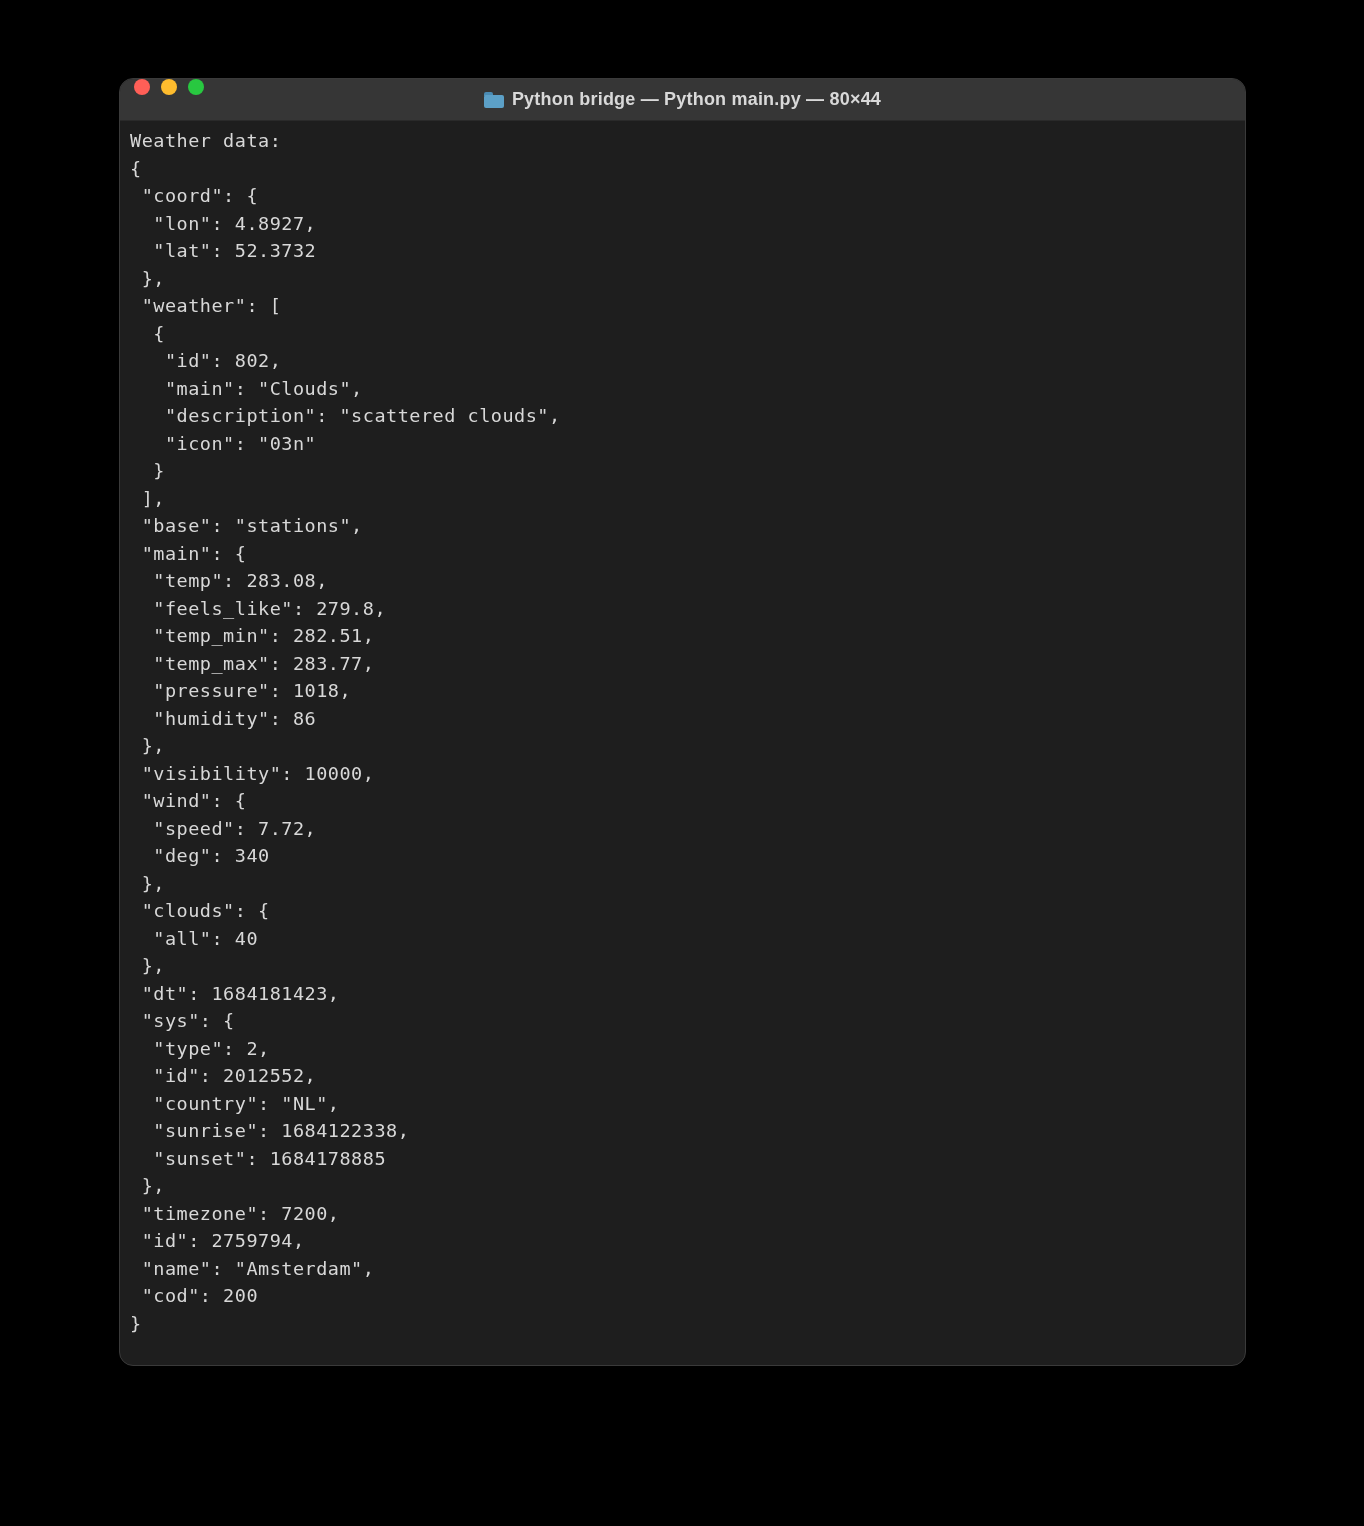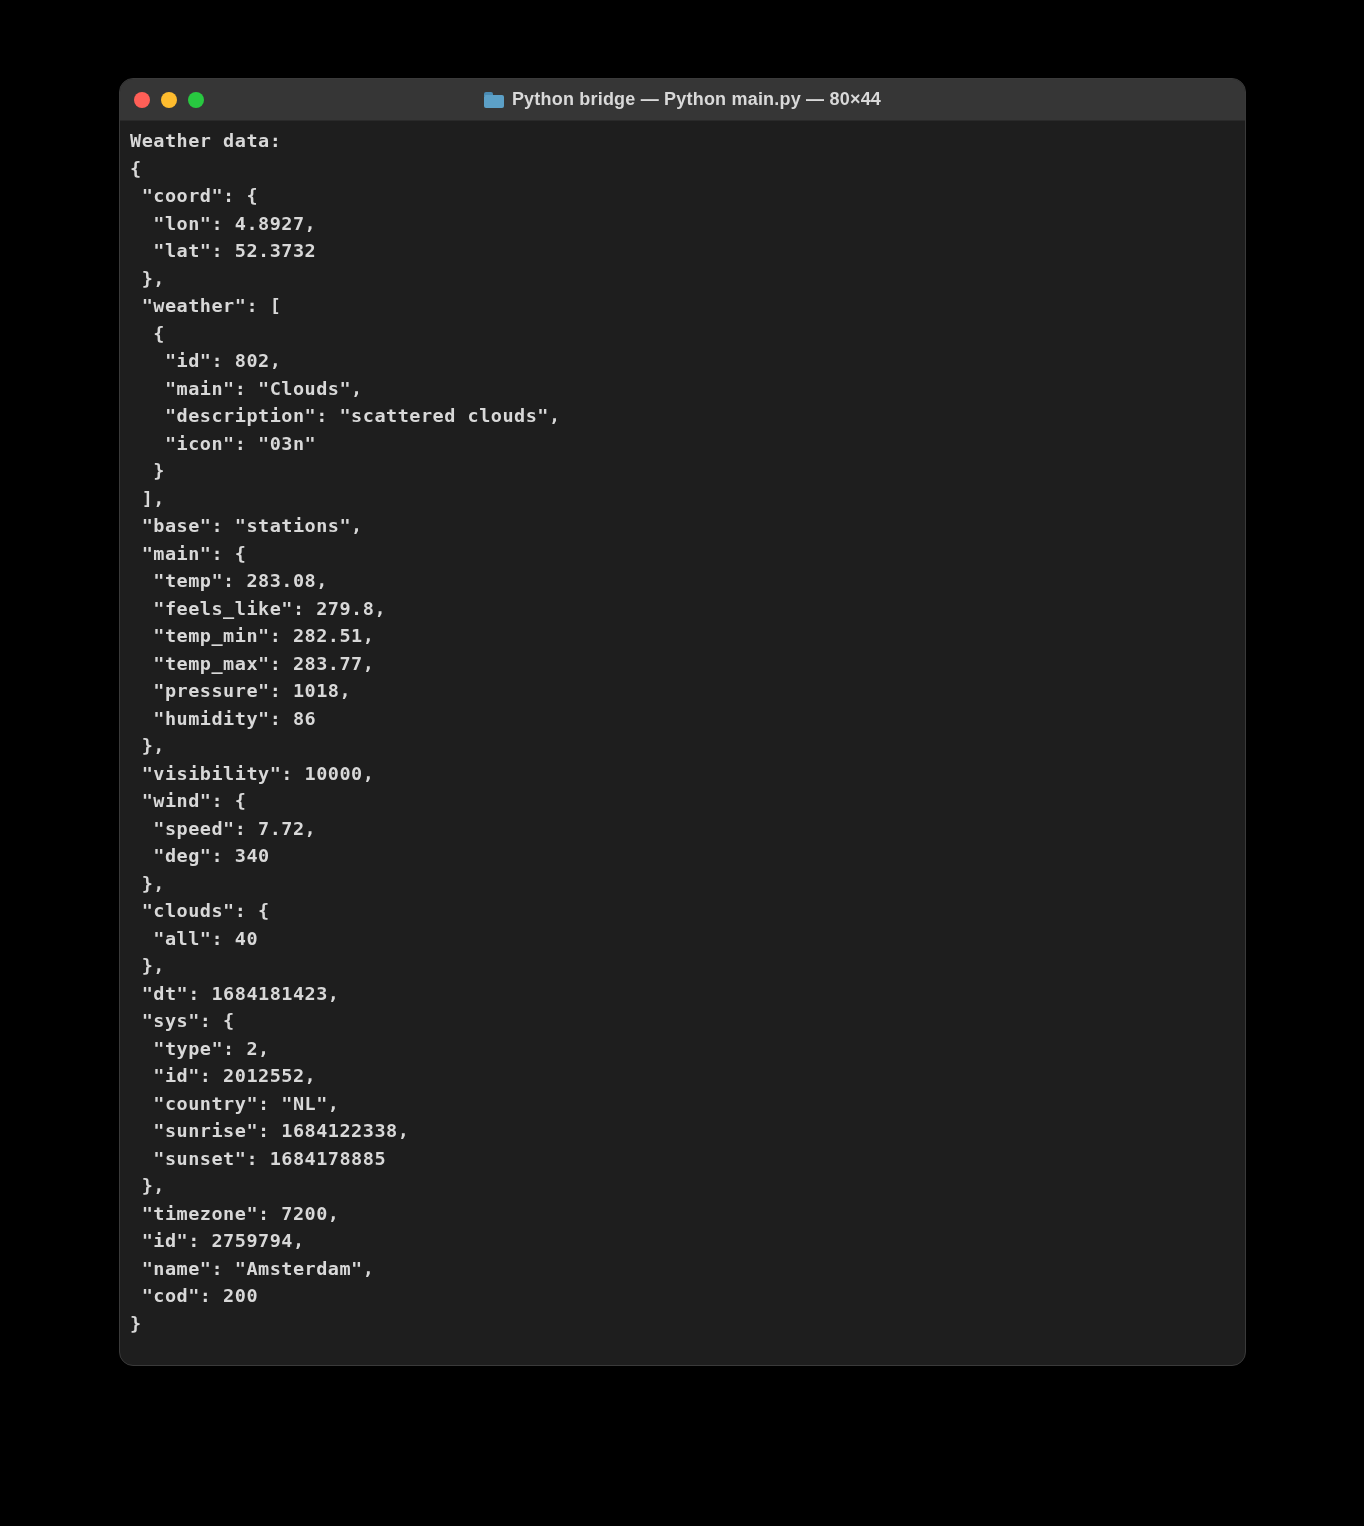--- a/index.html
+++ b/index.html
@@ -19,21 +19,20 @@
       background: #1e1e1e;
       border-radius: 14px;
       overflow: hidden;
       box-shadow: 0 10px 40px rgba(0,0,0,0.6);
       border: 1px solid #3a3a3a;
     }
     .titlebar {
       height: 42px;
       background: #363636;
       display: flex;
-      align-items: center;
       position: relative;
       border-bottom: 1px solid #2a2a2a;
     }
     .traffic-lights {
       display: flex;
       gap: 11px;
       padding-left: 14px;
     }
     .traffic-light {
       width: 16px;
@@ -82,21 +81,20 @@
       letter-spacing: 0.2px;
       font-family: -apple-system, BlinkMacSystemFont, "Segoe UI", sans-serif;
     }
     .terminal-body {
       padding: 6px 10px;
       color: #d8d8d8;
       font-size: 18.5px;
       line-height: 27.5px;
       white-space: pre;
       letter-spacing: 0.5px;
-      font-weight: bold;
     }
   </style>
 </head>
 <body>
 
 <div class="window">
   <div class="titlebar">
     <div class="traffic-lights">
       <div class="traffic-light tl-close"></div>
       <div class="traffic-light tl-min"></div>

